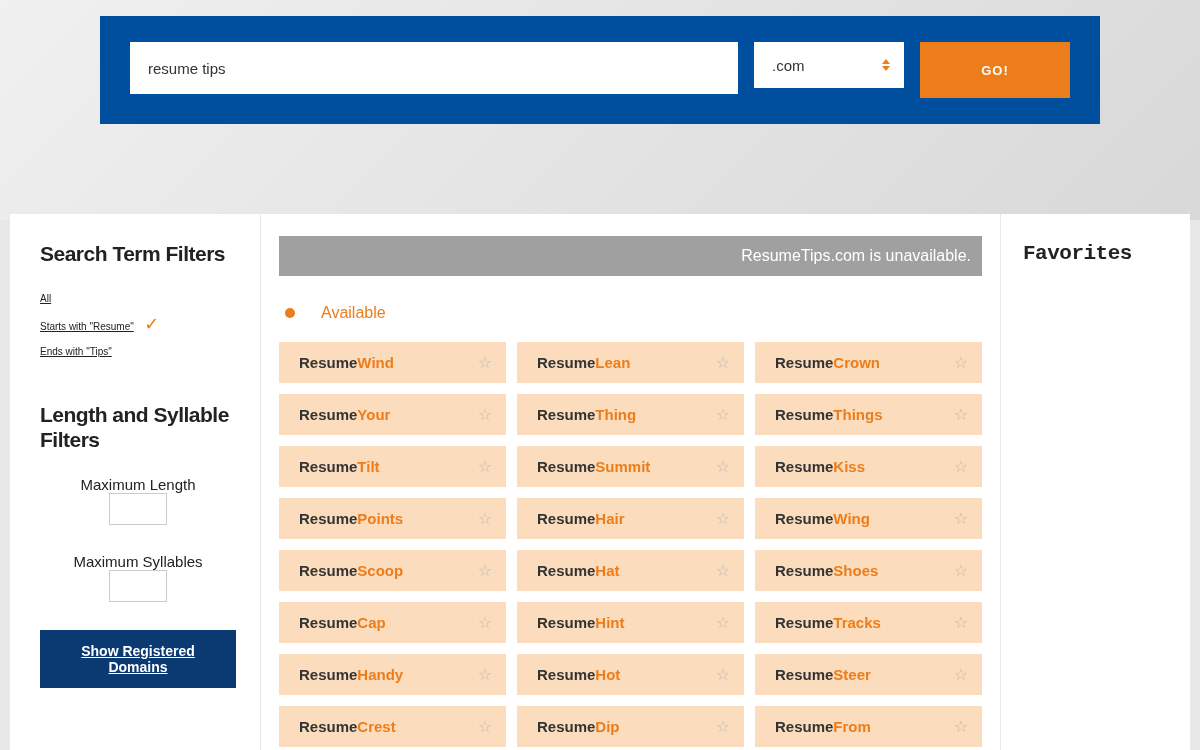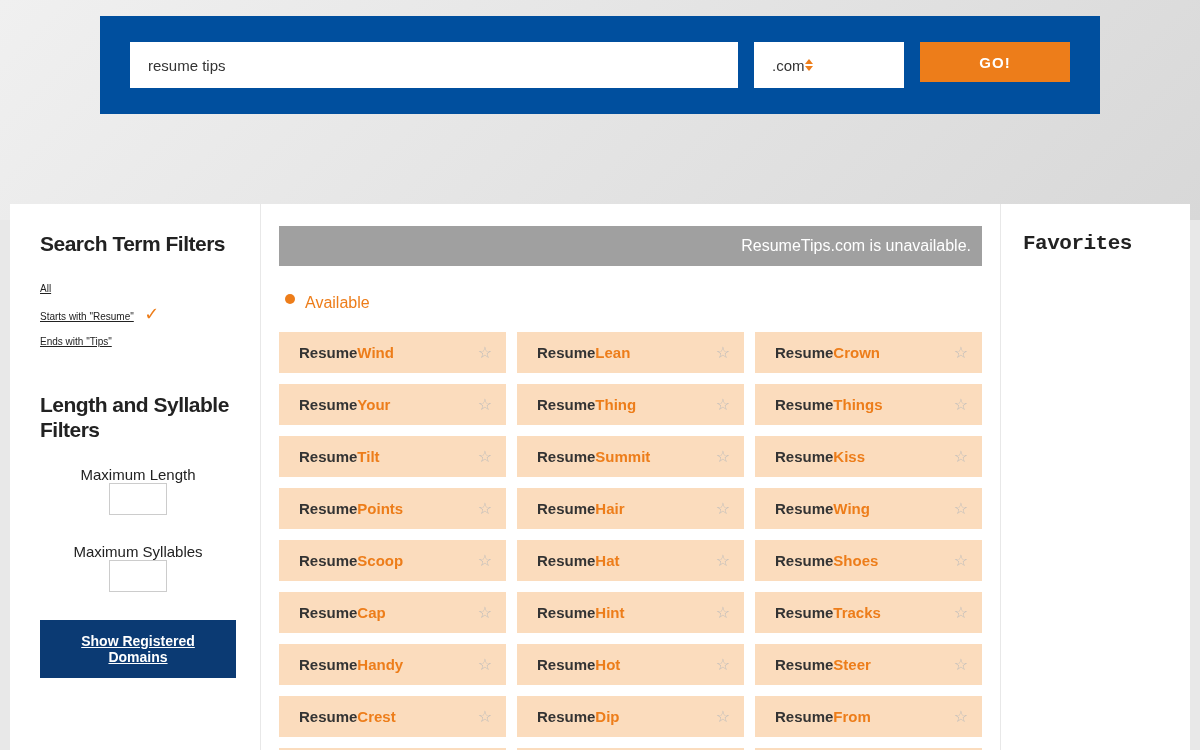--- a/index.html
+++ b/index.html
@@ -1,38 +1,38 @@
 <!DOCTYPE html>
 <html><head>
 <meta charset="utf-8">
 <style>
 * { box-sizing: border-box; margin: 0; padding: 0; }
 body { font-family: Arial, Helvetica, sans-serif; background: #e8e8e8; }
 .bg { position: fixed; top: 0; left: 0; right: 0; height: 220px; background: linear-gradient(135deg, #f0f0f0, #d8d8d8); z-index: -1; }
 .search-bar { width: 1000px; margin: 16px auto 0; background: #004f9e; padding: 26px 30px; display: flex; gap: 16px; }
-.search-input { flex: 1; height: 46px; padding: 0 18px; font-size: 15px; border: none; outline: none; color: #333; }
-.tld-select { width: 150px; height: 46px; background: #fff; display: flex; align-items: center; justify-content: flex-start; padding: 0 14px 0 18px; font-size: 15px; color: #333; cursor: pointer; }
+.search-input { flex: 1; height: 52px; padding: 0 18px; font-size: 15px; border: none; outline: none; color: #333; }
+.tld-select { width: 150px; height: 46px; background: #fff; display: flex; align-items: center; justify-content: space-between; padding: 0 14px 0 18px; font-size: 15px; color: #333; cursor: pointer; }
 .sort-icon { display: flex; flex-direction: column; gap: 2px; }
 .sort-icon span { width: 0; height: 0; border-left: 4px solid transparent; border-right: 4px solid transparent; }
 .sort-up { border-bottom: 5px solid #ed7d1a; }
 .sort-down { border-top: 5px solid #ed7d1a; }
-.go-btn { width: 150px; height: 40px; background: #ed7d1a; color: #fff; border: none; font-weight: bold; font-size: 15px; letter-spacing: 1px; cursor: pointer; }
+.go-btn { width: 150px; height: 56px; background: #ed7d1a; color: #fff; border: none; font-weight: bold; font-size: 13px; letter-spacing: 1px; cursor: pointer; }
 .content { width: 1180px; margin: 90px auto 0; background: #fff; display: flex; padding: 0; }
 .sidebar { width: 250px; padding: 28px 24px 28px 30px; }
 .sb-heading { font-size: 21px; font-weight: 800; color: #222; font-family: Arial Black, Arial, sans-serif; margin-bottom: 22px; letter-spacing: -0.5px; }
 .filter-link { display: inline-block; font-size: 10px; color: #222; text-decoration: underline; margin-bottom: 9px; cursor: pointer; }
 .check-mark { color: #ed7d1a; font-size: 18px; margin-left: 6px; }
 .sb-heading2 { font-size: 21px; font-weight: 800; color: #222; font-family: Arial Black, Arial, sans-serif; margin: 36px 0 24px; letter-spacing: -0.5px; line-height: 1.2; }
 .filter-row { display: flex; align-items: center; justify-content: space-between; margin-bottom: 28px; flex-direction: column; }
 .filter-label { font-size: 15px; color: #222; }
 .filter-input { width: 58px; height: 32px; border: 1px solid #ccc; padding: 0 6px; }
 .show-reg { background: #0b3a73; color: #fff; border: none; padding: 13px 18px; font-size: 14px; font-weight: bold; text-decoration: underline; cursor: pointer; }
 .main { flex: 1; padding: 22px 18px; border-left: 1px solid #e8e8e8; }
 .status-bar { background: #a0a0a0; color: #fff; text-align: right; padding: 11px; font-size: 16px; margin-bottom: 28px; }
-.avail-row { display: flex; gap: 10px; margin-bottom: 20px; margin-left: 6px; }
+.avail-row { display: flex; align-items: center; gap: 26px; margin-bottom: 20px; margin-left: 6px; }
 .dot { width: 10px; height: 10px; border-radius: 50%; background: #ed7d1a; }
 .avail-label { color: #ed7d1a; font-size: 16px; }
 .grid { display: grid; grid-template-columns: repeat(3, 1fr); gap: 11px; }
 .domain-card { background: #fbdcbd; display: flex; align-items: center; justify-content: space-between; padding: 11px 14px 11px 20px; cursor: pointer; }
 .dom-name { font-weight: bold; font-size: 15px; }
 .dom-base { color: #333; }
 .dom-suffix { color: #ed7d1a; }
 .star { color: #bbb; font-size: 16px; cursor: pointer; }
 .favorites { width: 190px; padding: 28px 22px; border-left: 1px solid #e8e8e8; }
 .fav-heading { font-size: 21px; font-weight: 800; color: #222; font-family: Liberation Mono, monospace; letter-spacing: -0.5px; }

